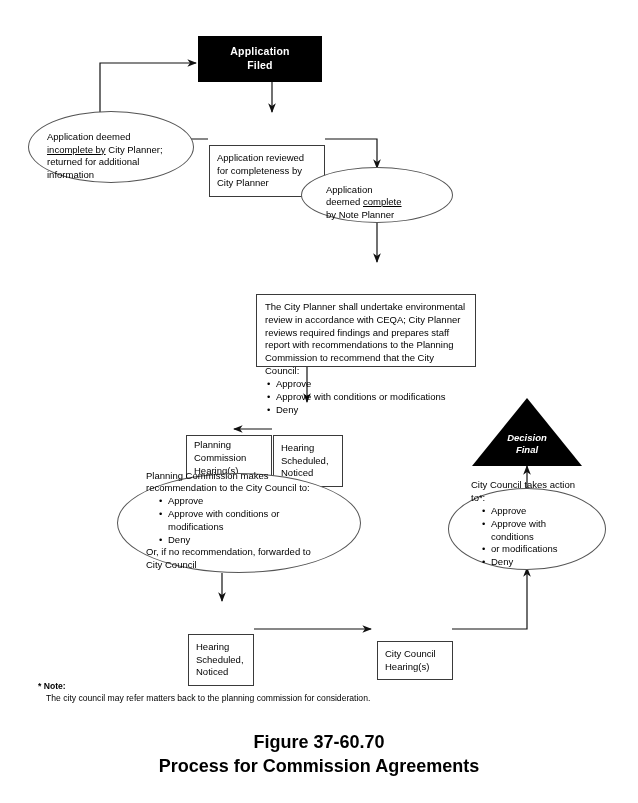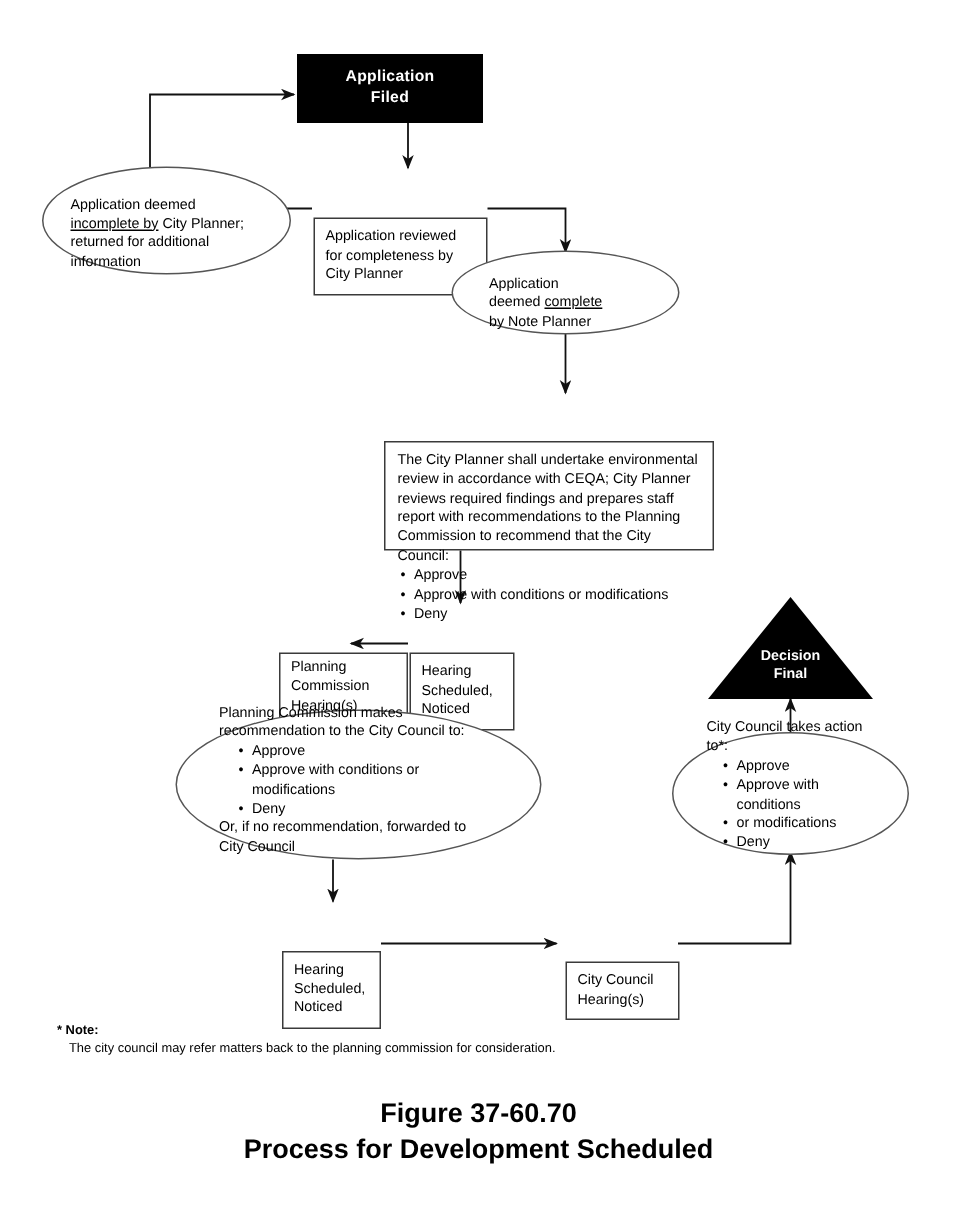--- a/index.html
+++ b/index.html
@@ -39,21 +39,21 @@
     content:"";position:absolute;left:7px;top:7px;
     width:100%;height:100%;background:#8e8e8e;border-radius:50%;z-index:-1;
   }
 
   ul.bul{margin:0;padding:0 0 0 11px;list-style:none;}
   ul.bul li{position:relative;}
   ul.bul li::before{content:"\2022";position:absolute;left:-9px;top:0;}
   .u{text-decoration:underline;}
 
   
-  .tri-wrap{position:absolute;}
+  .tri-wrap{position:absolute;font-style:italic;}
   .tri{position:absolute;left:0;top:0;width:0;height:0;
        border-left:55px solid transparent;border-right:55px solid transparent;
        border-bottom:68px solid #000;}
   .tri-sh{position:absolute;left:7px;top:7px;width:0;height:0;
        border-left:55px solid transparent;border-right:55px solid transparent;
        border-bottom:68px solid #8e8e8e;z-index:-1;}
   .tri-label{position:absolute;left:0;top:34px;width:110px;text-align:center;
        color:#fff;font-weight:bold;font-size:9.5px;line-height:1.25;}
 
   
@@ -212,16 +212,16 @@
     </div>
   </div>
 
   <div class="note" style="left:38px;top:680px;width:520px;">
     <div style="font-weight:bold;">* Note:</div>
     <div style="padding-left:8px;">The city council may refer matters back to the planning commission for consideration.</div>
   </div>
 
   <div class="title" style="left:0;top:730px;">
     <div>Figure 37-60.70</div>
-    <div>Process for Development Scheduled</div>
+    <div>Process for Commission Agreements</div>
   </div>
 
 </div>
 
 </body></html>

